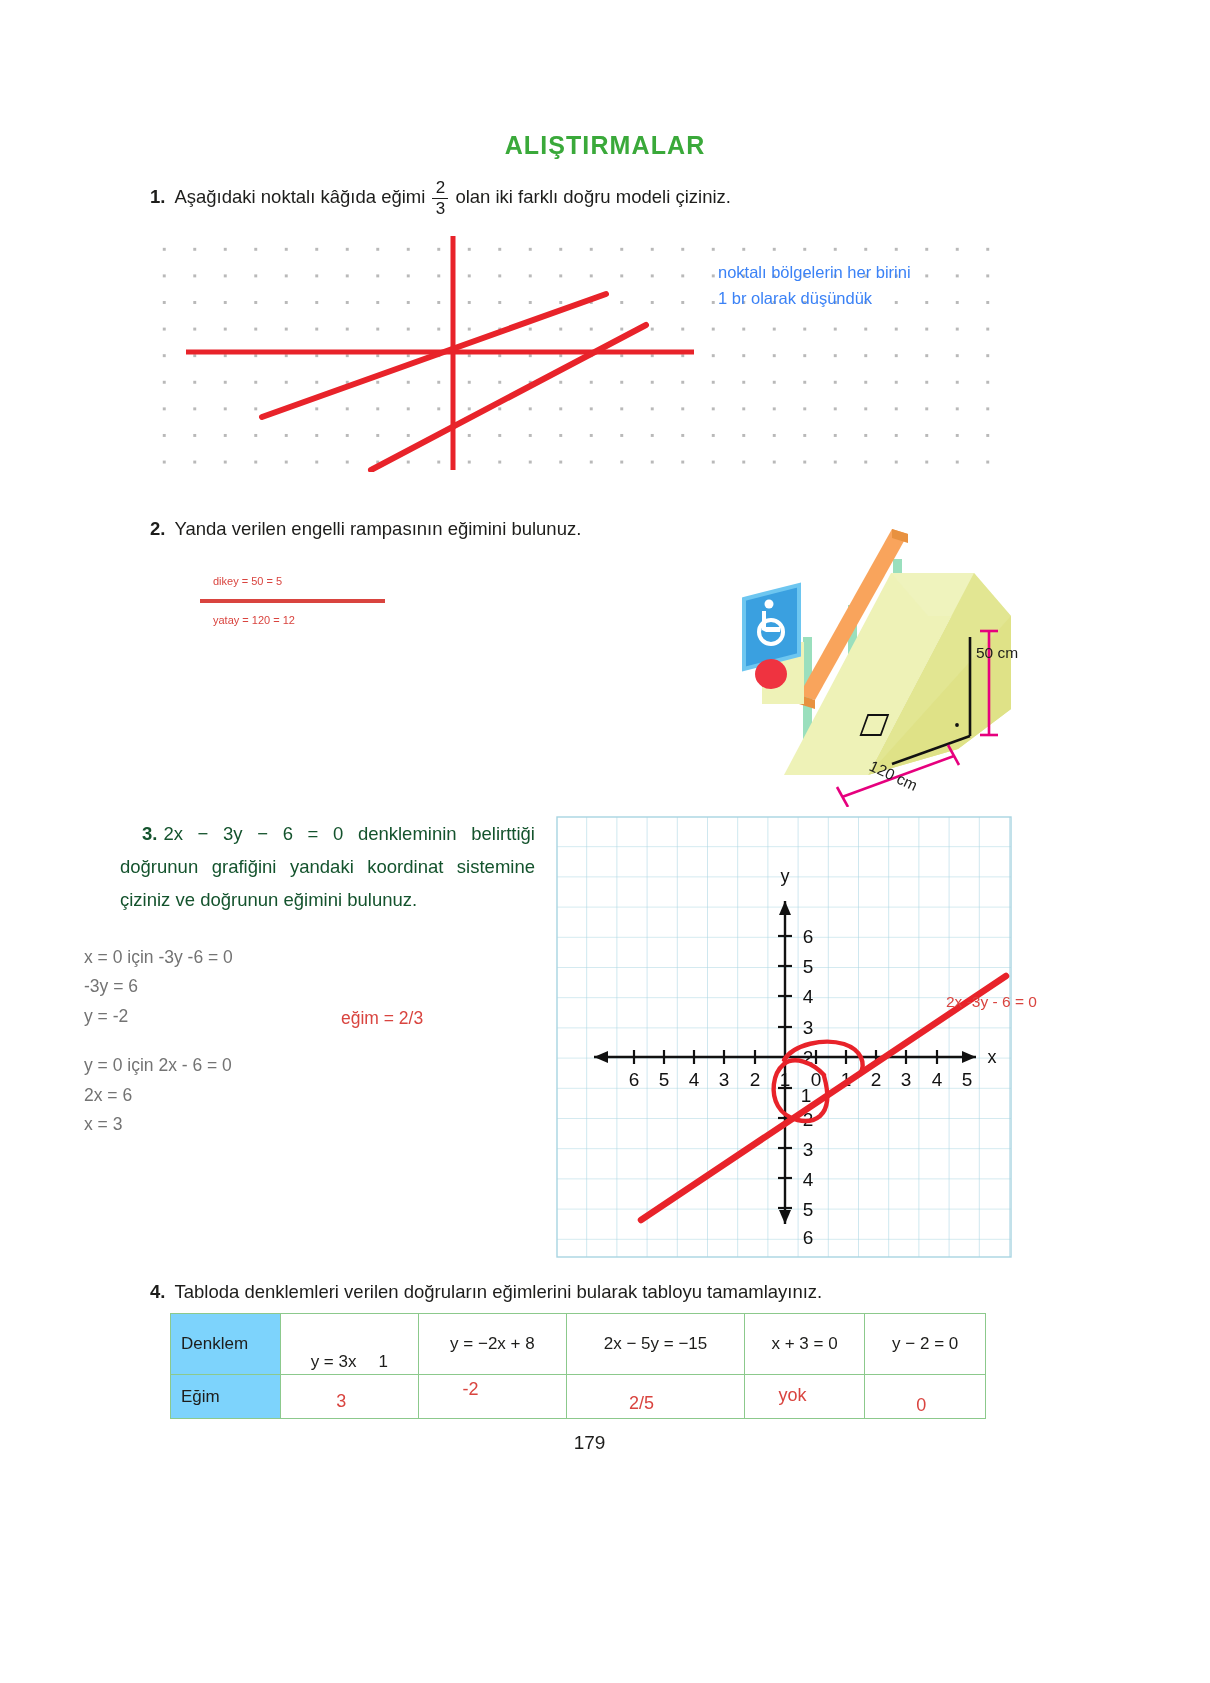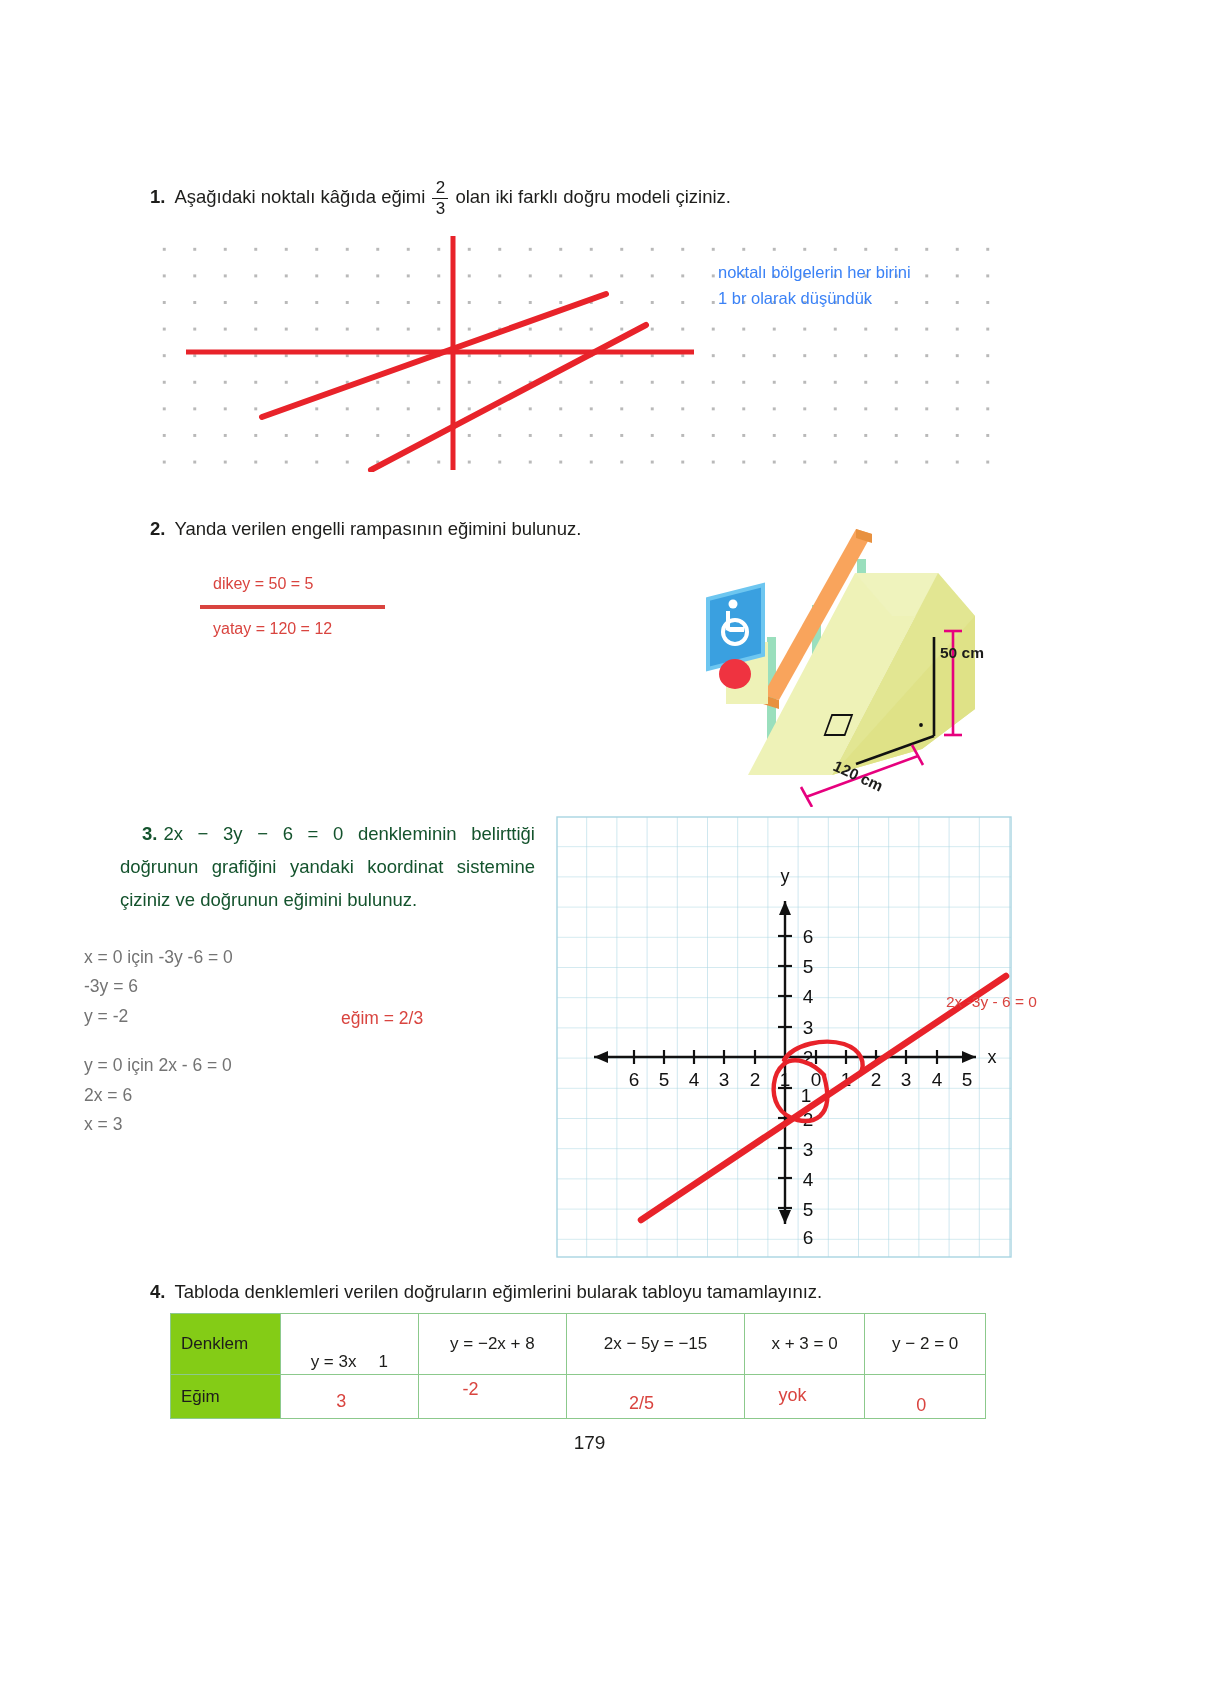--- a/index.html
+++ b/index.html
@@ -84,35 +84,35 @@
     position: absolute;
     left: 150px; top: 516px;
     display: flex; white-space: nowrap;
   }
   .q2 .qnum { margin-right: 9px; }
 
   .ratio {
     position: absolute;
     left: 200px; top: 575px;
     color: #d9443f;
-    font-size: 16px;
+    font-size: 11px;
   }
   .ratio .top { padding-left: 13px; }
   .ratio .rule {
     width: 185px; height: 4px;
     background: #d9443f;
     margin: 12px 0 11px 0;
   }
   .ratio .bot { padding-left: 13px; }
 
   
   .ramp {
     position: absolute;
-    left: 660px; top: 487px;
-    width: 350px; height: 320px; font-weight: bold;
+    left: 696px; top: 487px;
+    width: 350px; height: 320px;
   }
   .ramp svg { display: block; }
   .ramp-label-50 {
     position: absolute;
     left: 280px; top: 157px;
     font-size: 15.5px; color: #1d1d1b;
     white-space: nowrap;
   }
   .ramp-label-120 {
     position: absolute;
@@ -183,21 +183,21 @@
   }
   table.eqtable td {
     border: 1.6px solid #8cc98c;
     height: 44px;
     text-align: center;
     vertical-align: middle;
     color: #1d1d1b;
     padding: 2px 6px;
   }
   table.eqtable td.rowhdr {
-    background: #84cc16;
+    background: #7dd3fc;
     text-align: left;
     padding-left: 10px;
     width: 110px;
     font-size: 17px;
   }
   table.eqtable td.answer {
     color: #d9443f;
     font-size: 18px;
   }
   td.answer span { display: inline-block; }
@@ -217,20 +217,21 @@
     margin-left: 7px;
   }
   .eqcell-sub { display: inline-block; margin-top: 36px; }
   .eqcell-sub .extra { margin-left: 22px; }
 </style>
 </head>
 <body>
 
 <div class="page">
 
+  <div class="heading">ALIŞTIRMALAR</div>
 
   <div class="q1">
     <span class="qtext qnum">1.</span>
     <span class="qtext">Aşağıdaki noktalı kâğıda eğimi</span>
     <span class="frac">
       <span class="num">2</span>
       <span class="bar"></span>
       <span class="den">3</span>
     </span>
     <span class="qtext">olan iki farklı doğru modeli çiziniz.</span>

